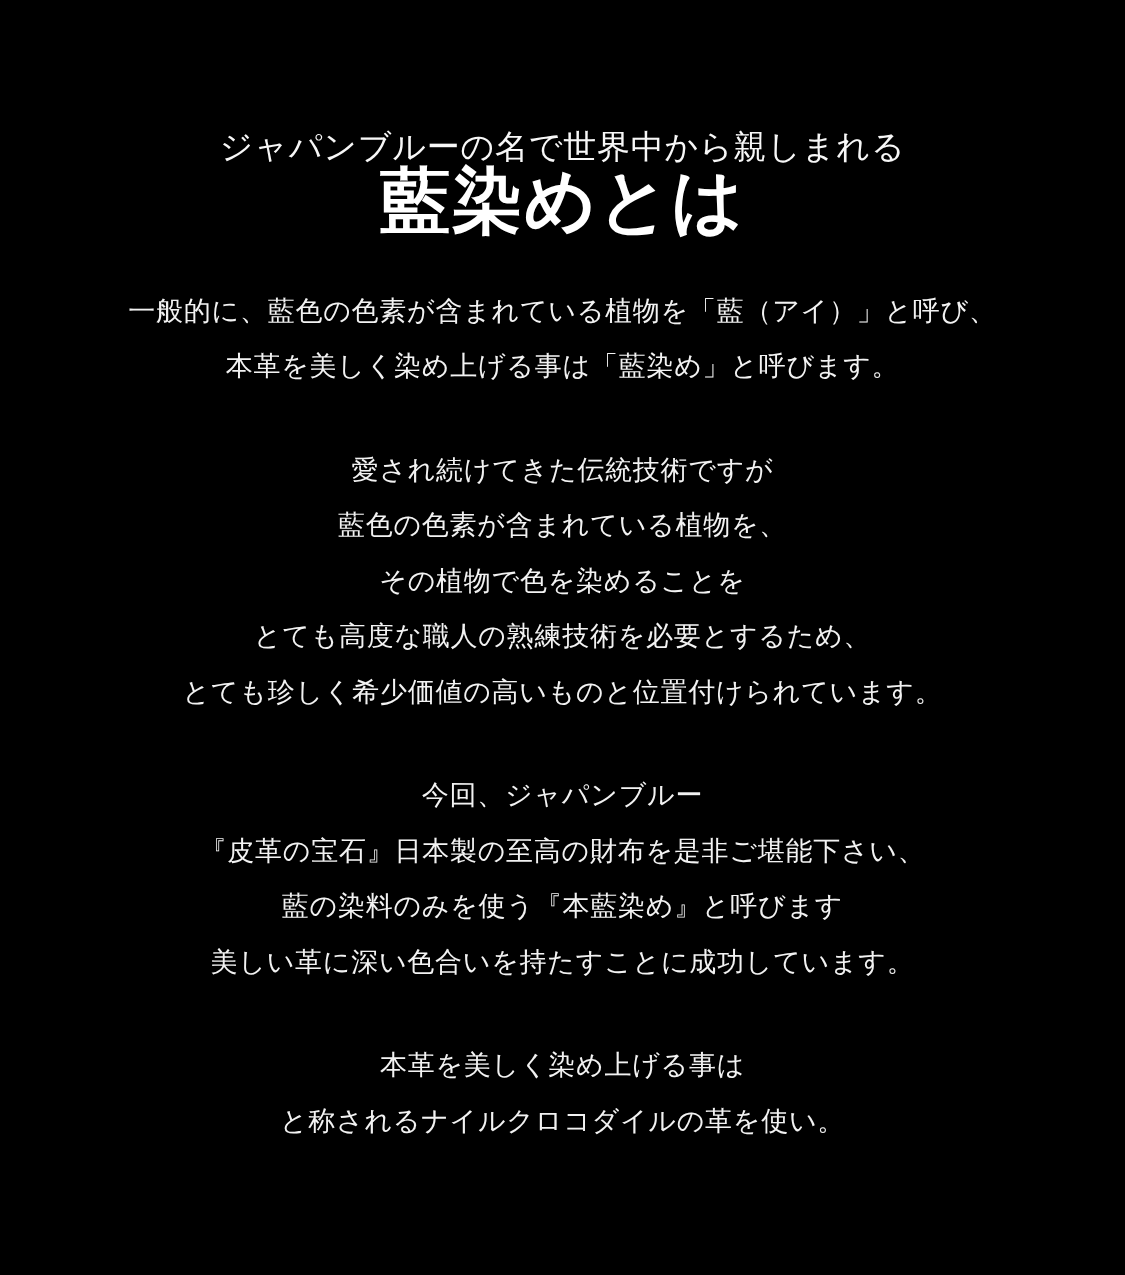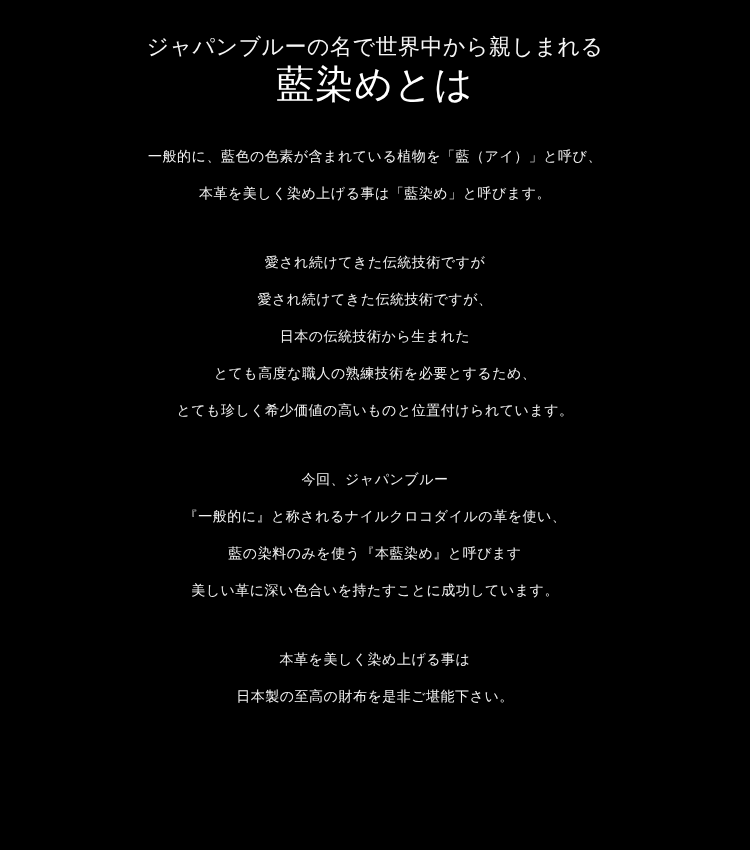--- a/index.html
+++ b/index.html
@@ -10,43 +10,43 @@
   .page {
     position: relative;
     width: 750px;
     height: 850px;
     background: #000000;
     color: #ffffff;
     font-family: "Liberation Serif", "DejaVu Serif", serif;
     text-align: center;
     overflow: hidden;
     box-sizing: border-box;
-    padding-top: 33px;
+    padding-top: 84px;
   }
   .page p, .page h1 {
     margin: 0;
   }
   .subtitle {
     font-size: 22px;
     line-height: 28px;
     letter-spacing: 0.5px;
     font-weight: normal;
     color: #f7f7f7;
   }
   .title {
     margin-top: 14px;
-    font-size: 38px;
+    font-size: 47px;
     line-height: 46px;
     letter-spacing: 1px;
-    font-weight: 400;
+    font-weight: 700;
     color: #ffffff;
   }
   .body-paragraph {
     margin-top: 32px;
-    font-size: 14px;
+    font-size: 18px;
     line-height: 37px;
     letter-spacing: 0.5px;
     color: #f2f2f2;
   }
   .body-paragraph.first {
     margin-top: 31px;
   }
 </style>
 </head>
 <body>
@@ -58,31 +58,31 @@
     <h1 class="title">藍染めとは</h1>
   </div>
 
   <div class="body-paragraph first">
     <p>一般的に、藍色の色素が含まれている植物を「藍（アイ）」と呼び、</p>
     <p>本革を美しく染め上げる事は「藍染め」と呼びます。</p>
   </div>
 
   <div class="body-paragraph">
     <p>愛され続けてきた伝統技術ですが</p>
-    <p>愛され続けてきた伝統技術ですが、</p>
-    <p>日本の伝統技術から生まれた</p>
+    <p>藍色の色素が含まれている植物を、</p>
+    <p>その植物で色を染めることを</p>
     <p>とても高度な職人の熟練技術を必要とするため、</p>
     <p>とても珍しく希少価値の高いものと位置付けられています。</p>
   </div>
 
   <div class="body-paragraph">
     <p>今回、ジャパンブルー</p>
-    <p>『一般的に』と称されるナイルクロコダイルの革を使い、</p>
+    <p>『皮革の宝石』日本製の至高の財布を是非ご堪能下さい、</p>
     <p>藍の染料のみを使う『本藍染め』と呼びます</p>
     <p>美しい革に深い色合いを持たすことに成功しています。</p>
   </div>
 
   <div class="body-paragraph">
     <p>本革を美しく染め上げる事は</p>
-    <p>日本製の至高の財布を是非ご堪能下さい。</p>
+    <p>と称されるナイルクロコダイルの革を使い。</p>
   </div>
 
 </div>
 
 </body></html>

